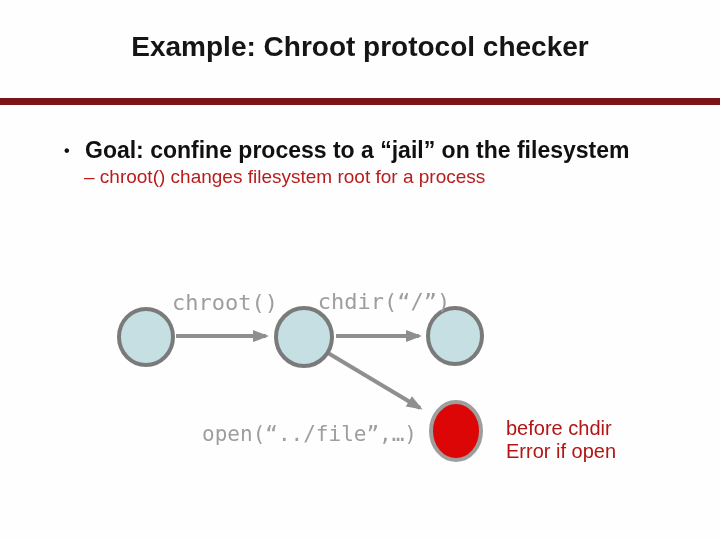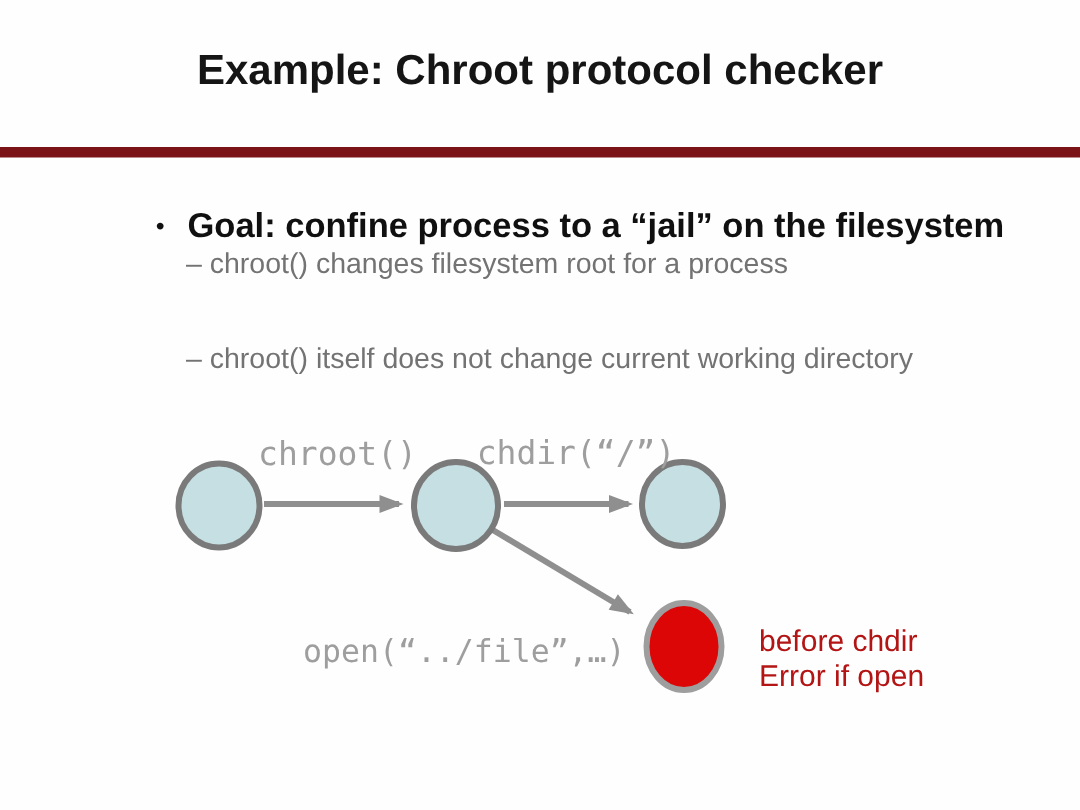--- a/index.html
+++ b/index.html
@@ -23,30 +23,30 @@
     color: #151515;
   }
   .rule {
     position: absolute;
     top: 98px;
     left: 0;
     width: 720px;
     height: 7px;
     background: #7a1416;
   }
-  .line { position: absolute; white-space: nowrap; line-height: 1.2; margin-left: 40px; }
+  .line { position: absolute; white-space: nowrap; line-height: 1.2; }
   .b-main { left: 64px; font-size: 23px; font-weight: bold; color: #101010; }
   .b-main .dot {
     display: inline-block;
     width: 21px;
     font-size: 16px;
     vertical-align: 2px;
     font-weight: bold;
   }
-  .b-sub { left: 84px; font-size: 19px; font-weight: normal; color: #737373; }
+  .b-sub { left: 84px; font-size: 19px; font-weight: normal; color: #b91c1c; }
   .diagram-svg { position: absolute; left: 0; top: 0; }
   .state { stroke: #7a7a7a; stroke-width: 4; }
   .state-err { stroke: #9e9e9e; stroke-width: 4; }
   .arrow { stroke: #8f8f8f; stroke-width: 4; fill: none; }
   .t-label {
     font-family: "DejaVu Sans Mono", monospace;
     fill: #9e9e9e;
     font-size: 22px;
   }
   .t-label-open { font-size: 21px; }
@@ -69,21 +69,20 @@
 
   <div class="rule"></div>
 
   <div class="line b-main" style="top:137px">
     <span class="dot">•</span><span>Goal: confine process to a “jail” on the filesystem</span>
   </div>
 
   <div class="line b-sub" style="top:166px">– chroot() changes filesystem root for a process</div>
 
 
-  <div class="line b-sub" style="top:229px">– chroot() itself does not change current working directory</div>
 
   <svg class="diagram-svg" width="720" height="540" viewBox="0 0 720 540">
     <defs>
       <marker id="ah" markerUnits="userSpaceOnUse" markerWidth="18" markerHeight="14" refX="14" refY="7" orient="auto">
         <path d="M1,1 L17,7 L1,13 Z" fill="#8f8f8f"></path>
       </marker>
     </defs>
 
     <line class="arrow" x1="176" y1="336" x2="266" y2="336" marker-end="url(#ah)"></line>
     <line class="arrow" x1="336" y1="336" x2="419" y2="336" marker-end="url(#ah)"></line>

